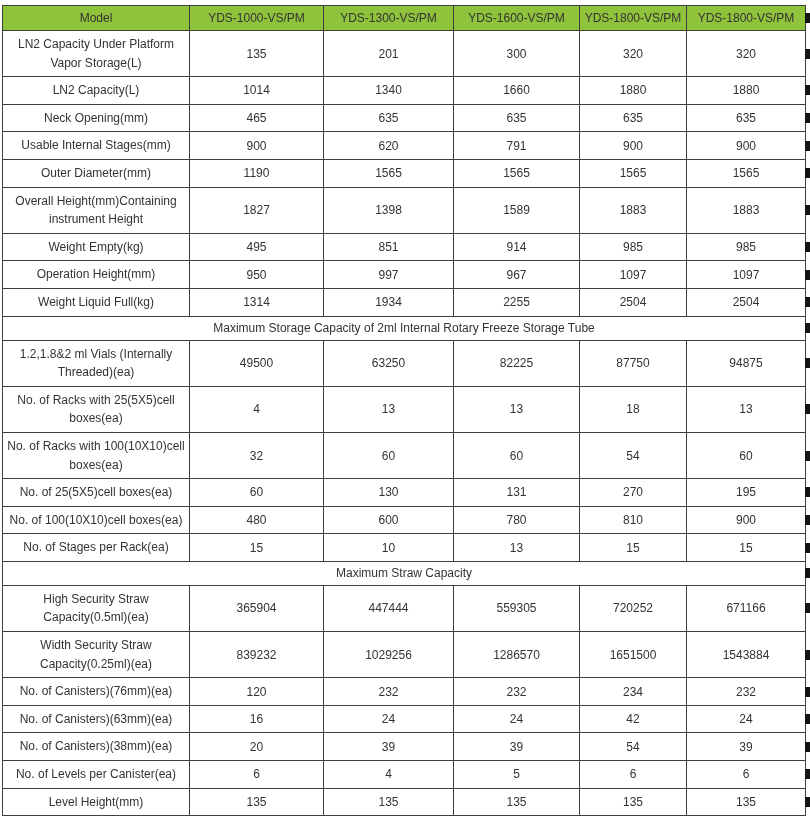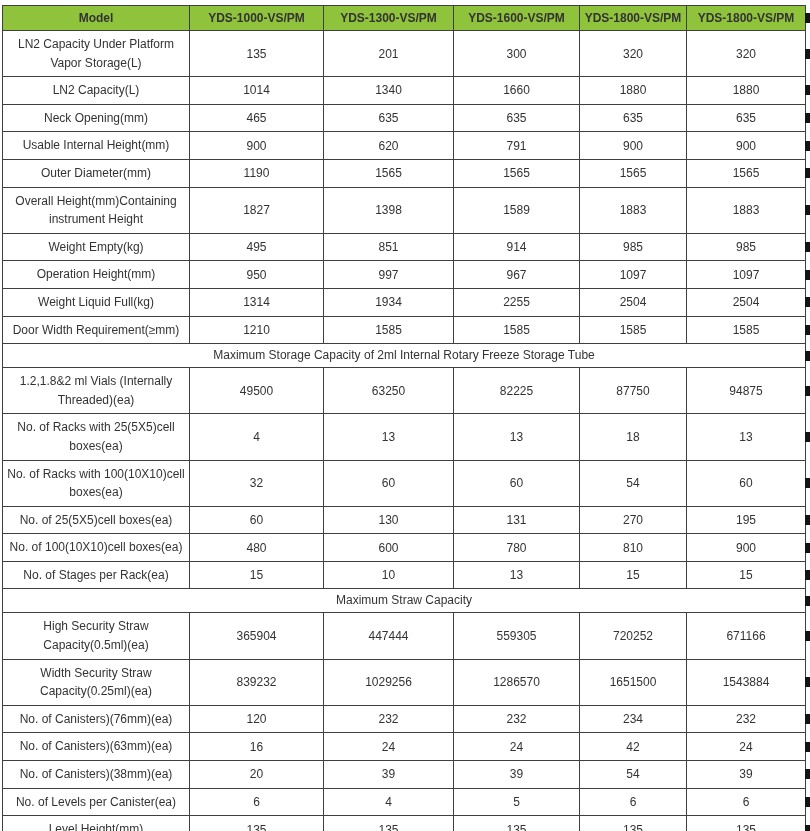--- a/index.html
+++ b/index.html
@@ -31,21 +31,21 @@
     border: 1px solid var(--border-color, #3f3f3f);
     text-align: center;
     vertical-align: middle;
     font-size: 12px;
     line-height: 1.5;
     padding: 4px 4px;
     word-wrap: break-word;
   }
   thead th {
     background: var(--header-bg, #90c33c);
-    font-weight: 700;
+    font-weight: 400;
     padding: 3px 2px;
   }
   td.row-label {
     line-height: 1.55;
   }
   td.section-title {
     line-height: 15px;
     padding: 4px 2px;
   }
   
@@ -105,21 +105,21 @@
         </tr>
         <tr>
           <td class="row-label">Neck Opening(mm)</td>
           <td class="value-cell">465</td>
           <td class="value-cell">635</td>
           <td class="value-cell">635</td>
           <td class="value-cell">635</td>
           <td class="value-cell">635</td>
         </tr>
         <tr>
-          <td class="row-label">Usable Internal Height(mm)</td>
+          <td class="row-label">Usable Internal Stages(mm)</td>
           <td class="value-cell">900</td>
           <td class="value-cell">620</td>
           <td class="value-cell">791</td>
           <td class="value-cell">900</td>
           <td class="value-cell">900</td>
         </tr>
         <tr>
           <td class="row-label">Outer Diameter(mm)</td>
           <td class="value-cell">1190</td>
           <td class="value-cell">1565</td>
@@ -153,28 +153,20 @@
         </tr>
         <tr>
           <td class="row-label">Weight Liquid Full(kg)</td>
           <td class="value-cell">1314</td>
           <td class="value-cell">1934</td>
           <td class="value-cell">2255</td>
           <td class="value-cell">2504</td>
           <td class="value-cell">2504</td>
         </tr>
         <tr>
-          <td class="row-label">Door Width Requirement(≥mm)</td>
-          <td class="value-cell">1210</td>
-          <td class="value-cell">1585</td>
-          <td class="value-cell">1585</td>
-          <td class="value-cell">1585</td>
-          <td class="value-cell">1585</td>
-        </tr>
-        <tr>
           <td colspan="6" class="section-title">Maximum Storage Capacity of 2ml Internal Rotary Freeze Storage Tube</td>
         </tr>
         <tr>
           <td class="row-label">1.2,1.8&amp;2 ml Vials (Internally Threaded)(ea)</td>
           <td class="value-cell">49500</td>
           <td class="value-cell">63250</td>
           <td class="value-cell">82225</td>
           <td class="value-cell">87750</td>
           <td class="value-cell">94875</td>
         </tr>

